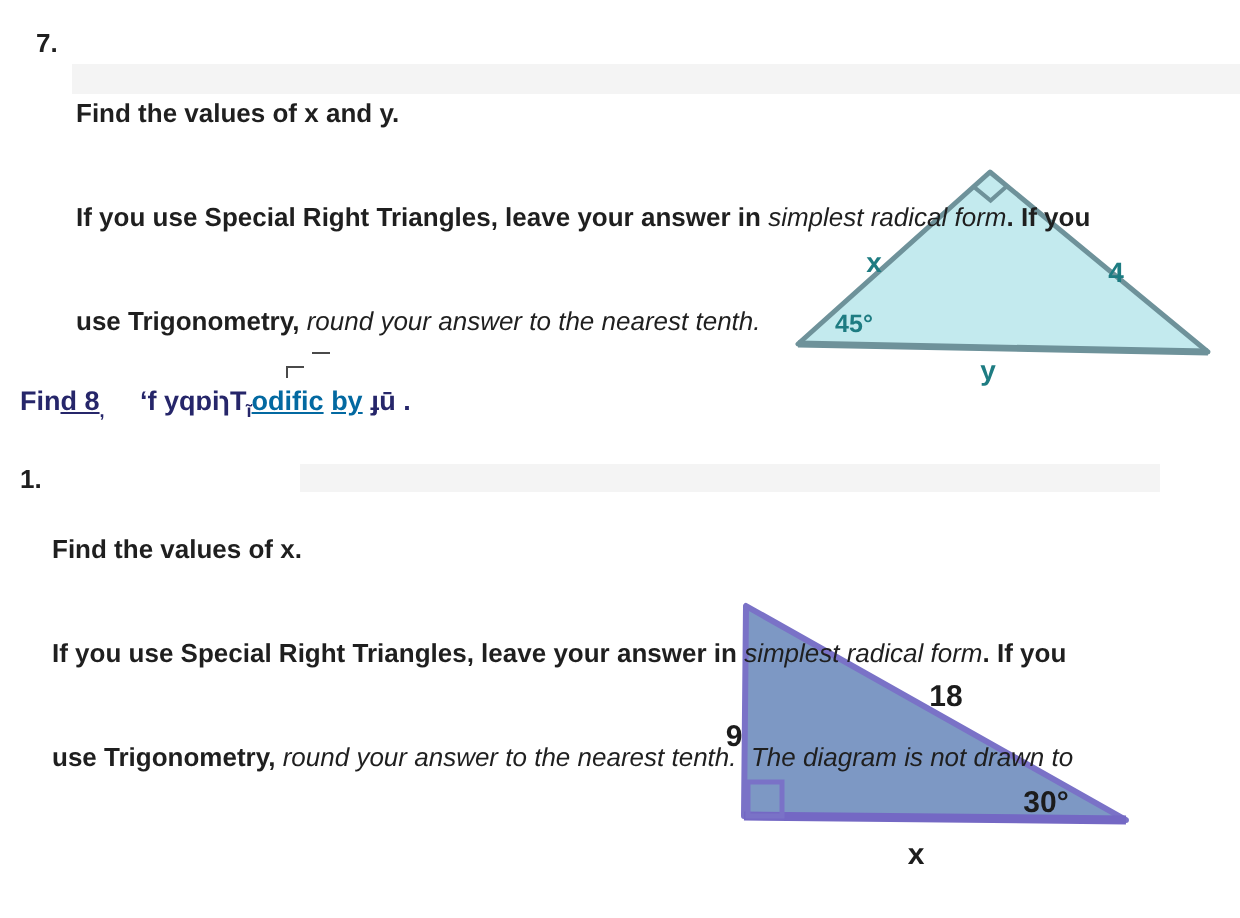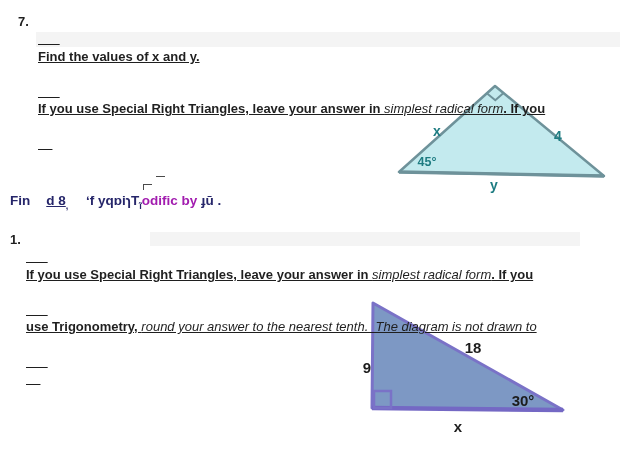--- a/index.html
+++ b/index.html
@@ -22,42 +22,43 @@
     z-index: 2;
     color: #1f1f1f;
     font-size: 13px;
     line-height: 17.4px;
   }
   .pnum {
     position: absolute;
     left: 0; top: 0;
     font-weight: bold;
   }
-  .plines { white-space: pre; text-decoration: underline; }
+  .plines { white-space: pre; }
   .p7 .plines { margin-left: 20px; }
   .p1 .plines { margin-left: 16px; }
   .b { font-weight: bold; font-style: normal; }
   .i { font-style: italic; font-weight: normal; }
   .line { white-space: pre; }
 
   
   .artifact {
     position: absolute;
     left: 10px; top: 193px;
     z-index: 2;
     font-size: 13.5px;
     font-weight: bold;
     color: #26266a;
     white-space: pre;
   }
-  .artifact .ul { text-decoration: underline; margin-left: 16px; }
+  .artifact .ul { text-decoration: underline; }
   .artifact sub { font-size: 9px; }
   .artifact .gap { display: inline-block; width: 14px; }
   .artifact .lnk {
-    color: #a21caf;
+    color: #0369a1;
+    text-decoration: underline;
     cursor: pointer;
   }
   .bracket-mark {
     position: absolute;
     left: 143px; top: 176px;
     z-index: 2;
     height: 7px;
   }
   .bracket-mark .m1 {
     display: inline-block;
@@ -84,39 +85,41 @@
 <div id="page">
 
   <div class="band" style="left:36px; top:32px; width:584px; height:15px;"></div>
   <div class="band" style="left:150px; top:232px; width:430px; height:14px;"></div>
 
   <div class="problem p7" style="left:18px; top:13px;">
     <span class="pnum">7.</span>
     <div class="plines">
       <div class="line b">Find the values of x and y.</div>
       <div class="line"><span class="b">If you use Special Right Triangles, leave your answer in </span><span class="i">simplest radical form</span><span class="b">. If you</span></div>
+      <div class="line"><span class="b">use Trigonometry, </span><span class="i">round your answer to the nearest tenth.</span></div>
     </div>
   </div>
 
   <svg id="tri45-svg" class="diagram" width="220" height="115" viewBox="0 0 220 115">
     <polygon points="105,7 9,93 214,97" stroke-width="2.5" stroke-linejoin="round" fill="#c3eaee" stroke="#6e929a"></polygon>
     <line x1="9" y1="93" x2="214" y2="97" stroke-width="3.4" stroke="#6e929a"></line>
     <polyline points="96.8,14.3 105.3,21.3 113.5,14.0" fill="none" stroke-width="2" stroke="#6e929a"></polyline>
     <text x="47" y="57" text-anchor="middle" font-size="14" fill="#1e7c82">x</text>
     <text x="168" y="62" text-anchor="middle" font-size="14" fill="#1e7c82">4</text>
     <text x="37" y="87" text-anchor="middle" font-size="12.5" fill="#1e7c82">45°</text>
     <text x="104" y="111" text-anchor="middle" font-size="14" fill="#1e7c82">y</text>
   </svg>
 
   <div class="bracket-mark"><span class="m1"></span><span class="m2"></span></div>
   <div class="artifact"><span>Fin</span><span class="ul">d 8</span><sub>,</sub><span class="gap"></span><span> ʻf yqɒiɿT</span><sub>ĩ</sub><span class="lnk">odific</span><span> </span><span class="lnk">by</span><span> ɟū</span><span> .</span></div>
 
   <div class="problem p1" style="left:10px; top:231px;">
     <span class="pnum">1.</span>
     <div class="plines">
+      <div class="line b">Find the values of x.</div>
       <div class="line"><span class="b">If you use Special Right Triangles, leave your answer in </span><span class="i">simplest radical form</span><span class="b">. If you</span></div>
       <div class="line"><span class="b">use Trigonometry, </span><span class="i">round your answer to the nearest tenth.  The diagram is not drawn to</span></div>
       
     </div>
   </div>
 
   <svg id="tri30-svg" class="diagram" width="230" height="150" viewBox="0 0 230 150">
     <polygon points="20,9 19,114 210,116" stroke-width="3" stroke-linejoin="round" fill="#7d98c4" stroke="#7a72c7"></polygon>
     <line x1="19" y1="114" x2="210" y2="116" stroke-width="4.5" stroke="#7468c4"></line>
     <rect x="21" y="97" width="17" height="17" fill="none" stroke-width="2.5" stroke="#7a72c7"></rect>

